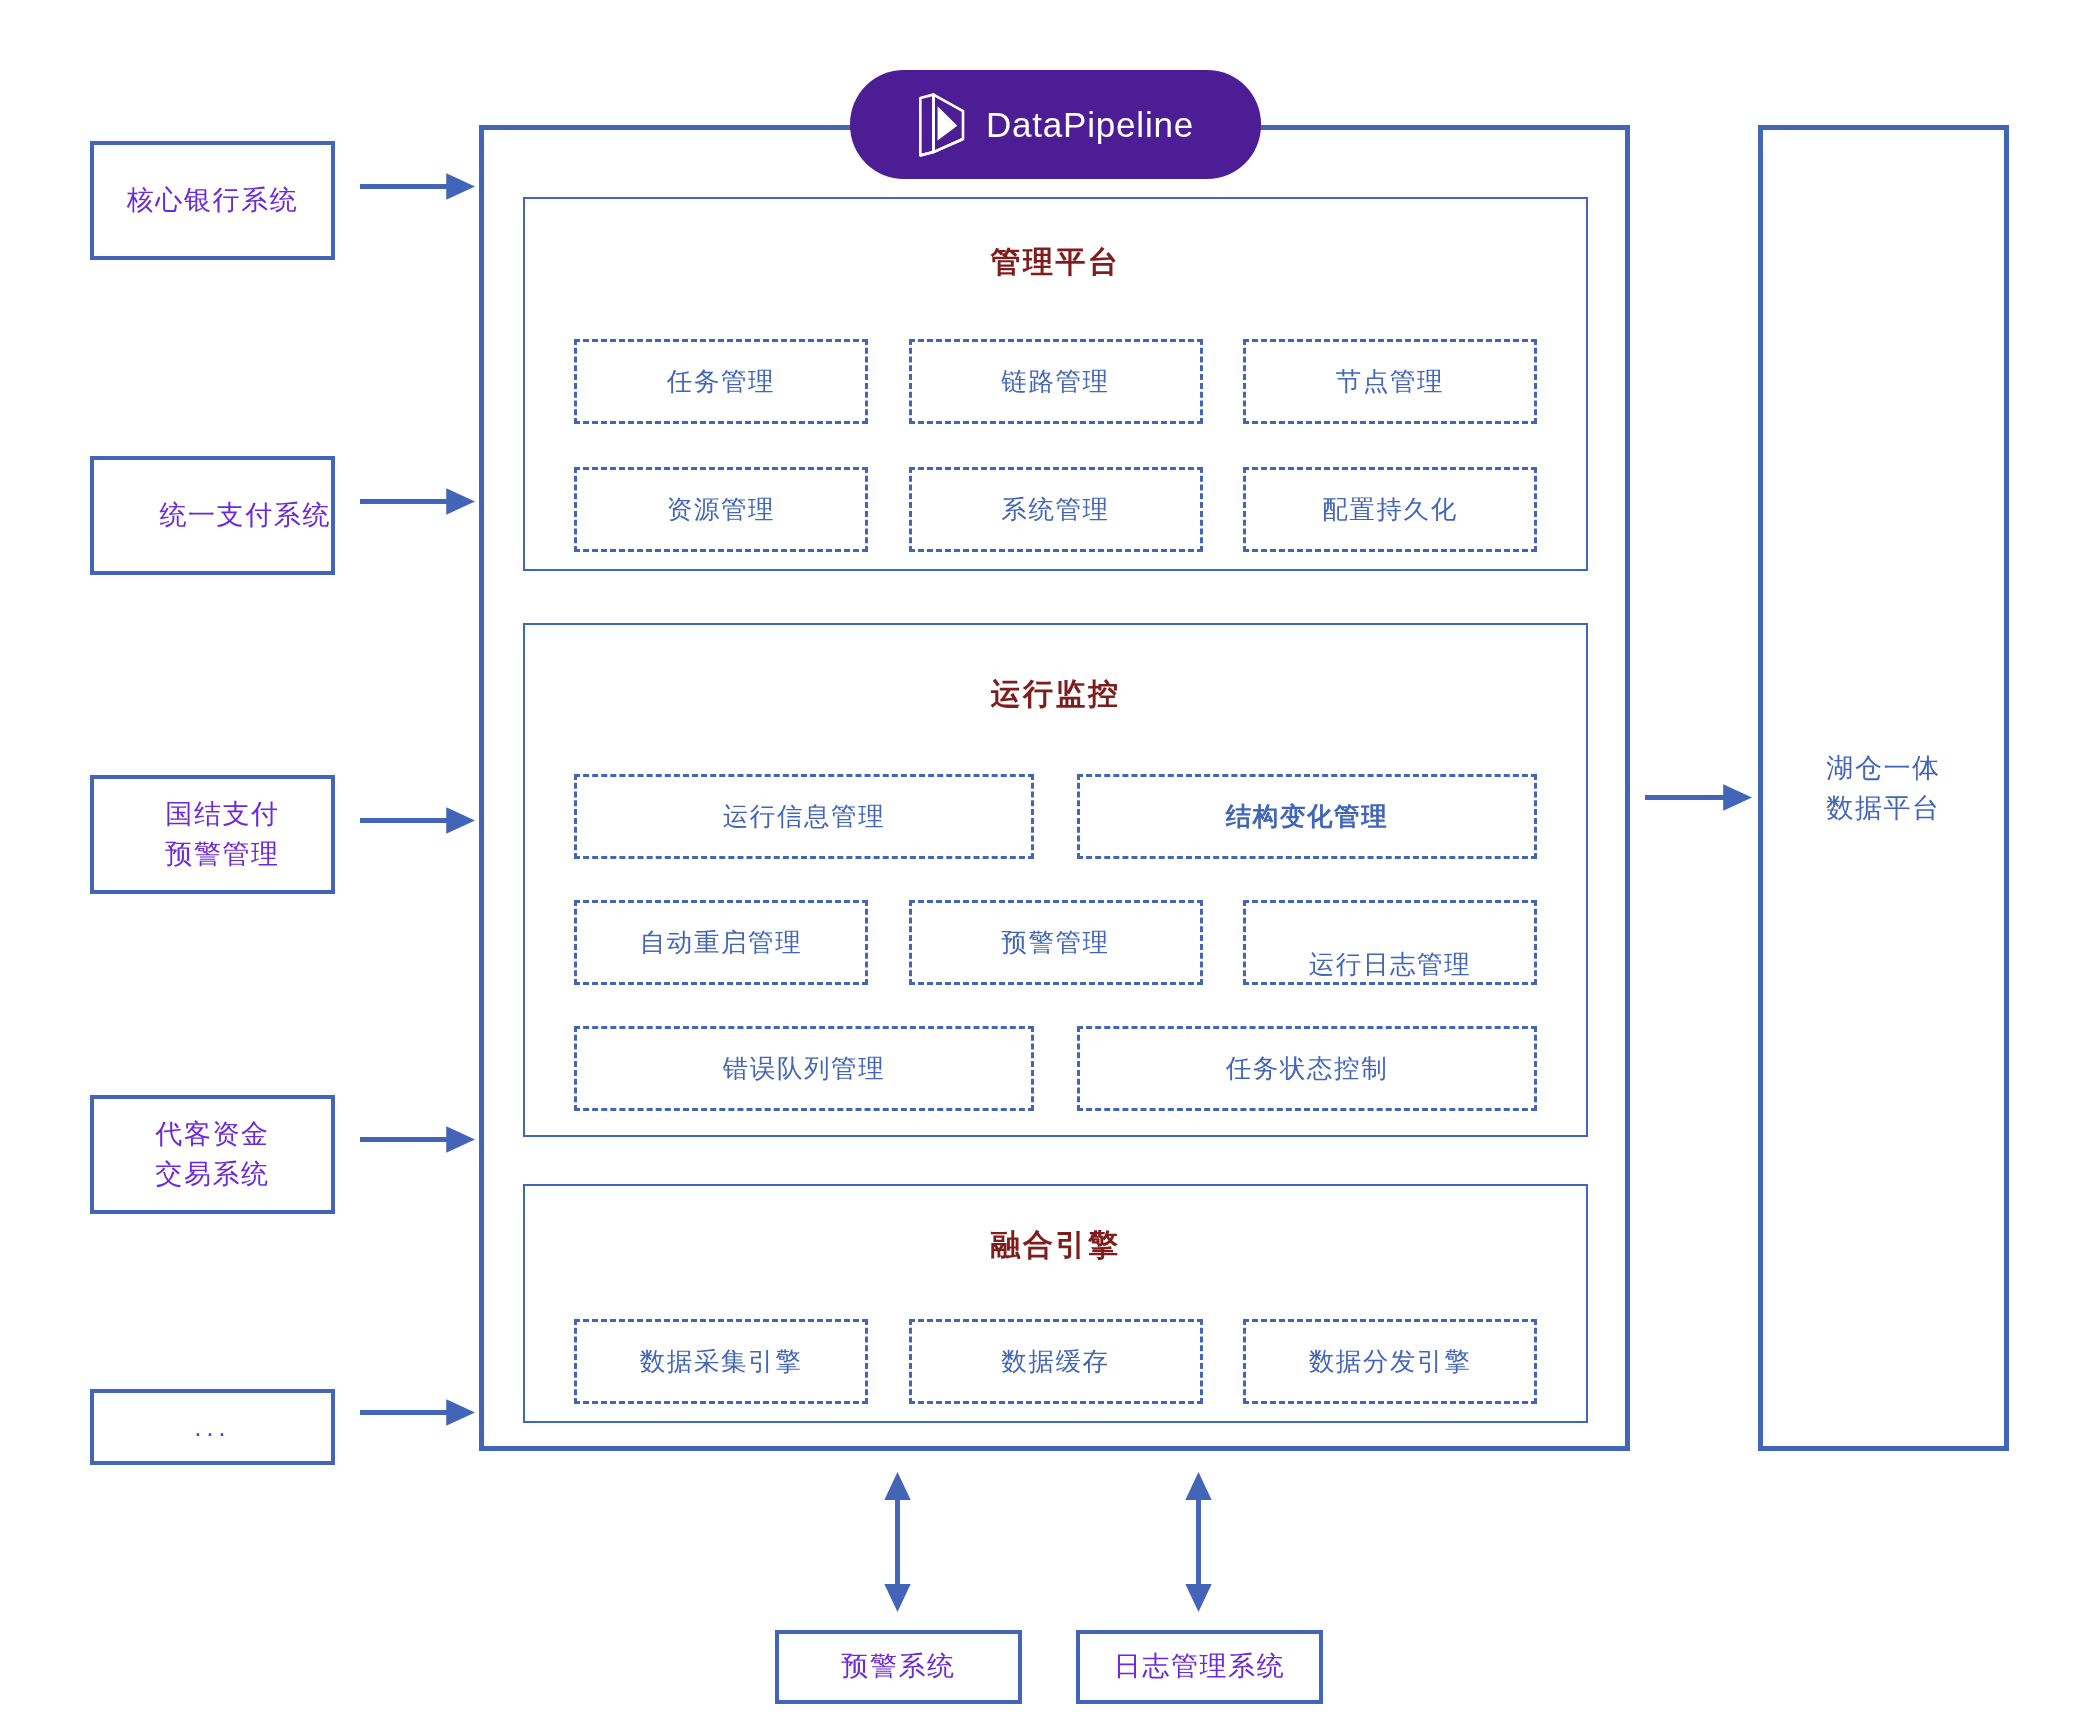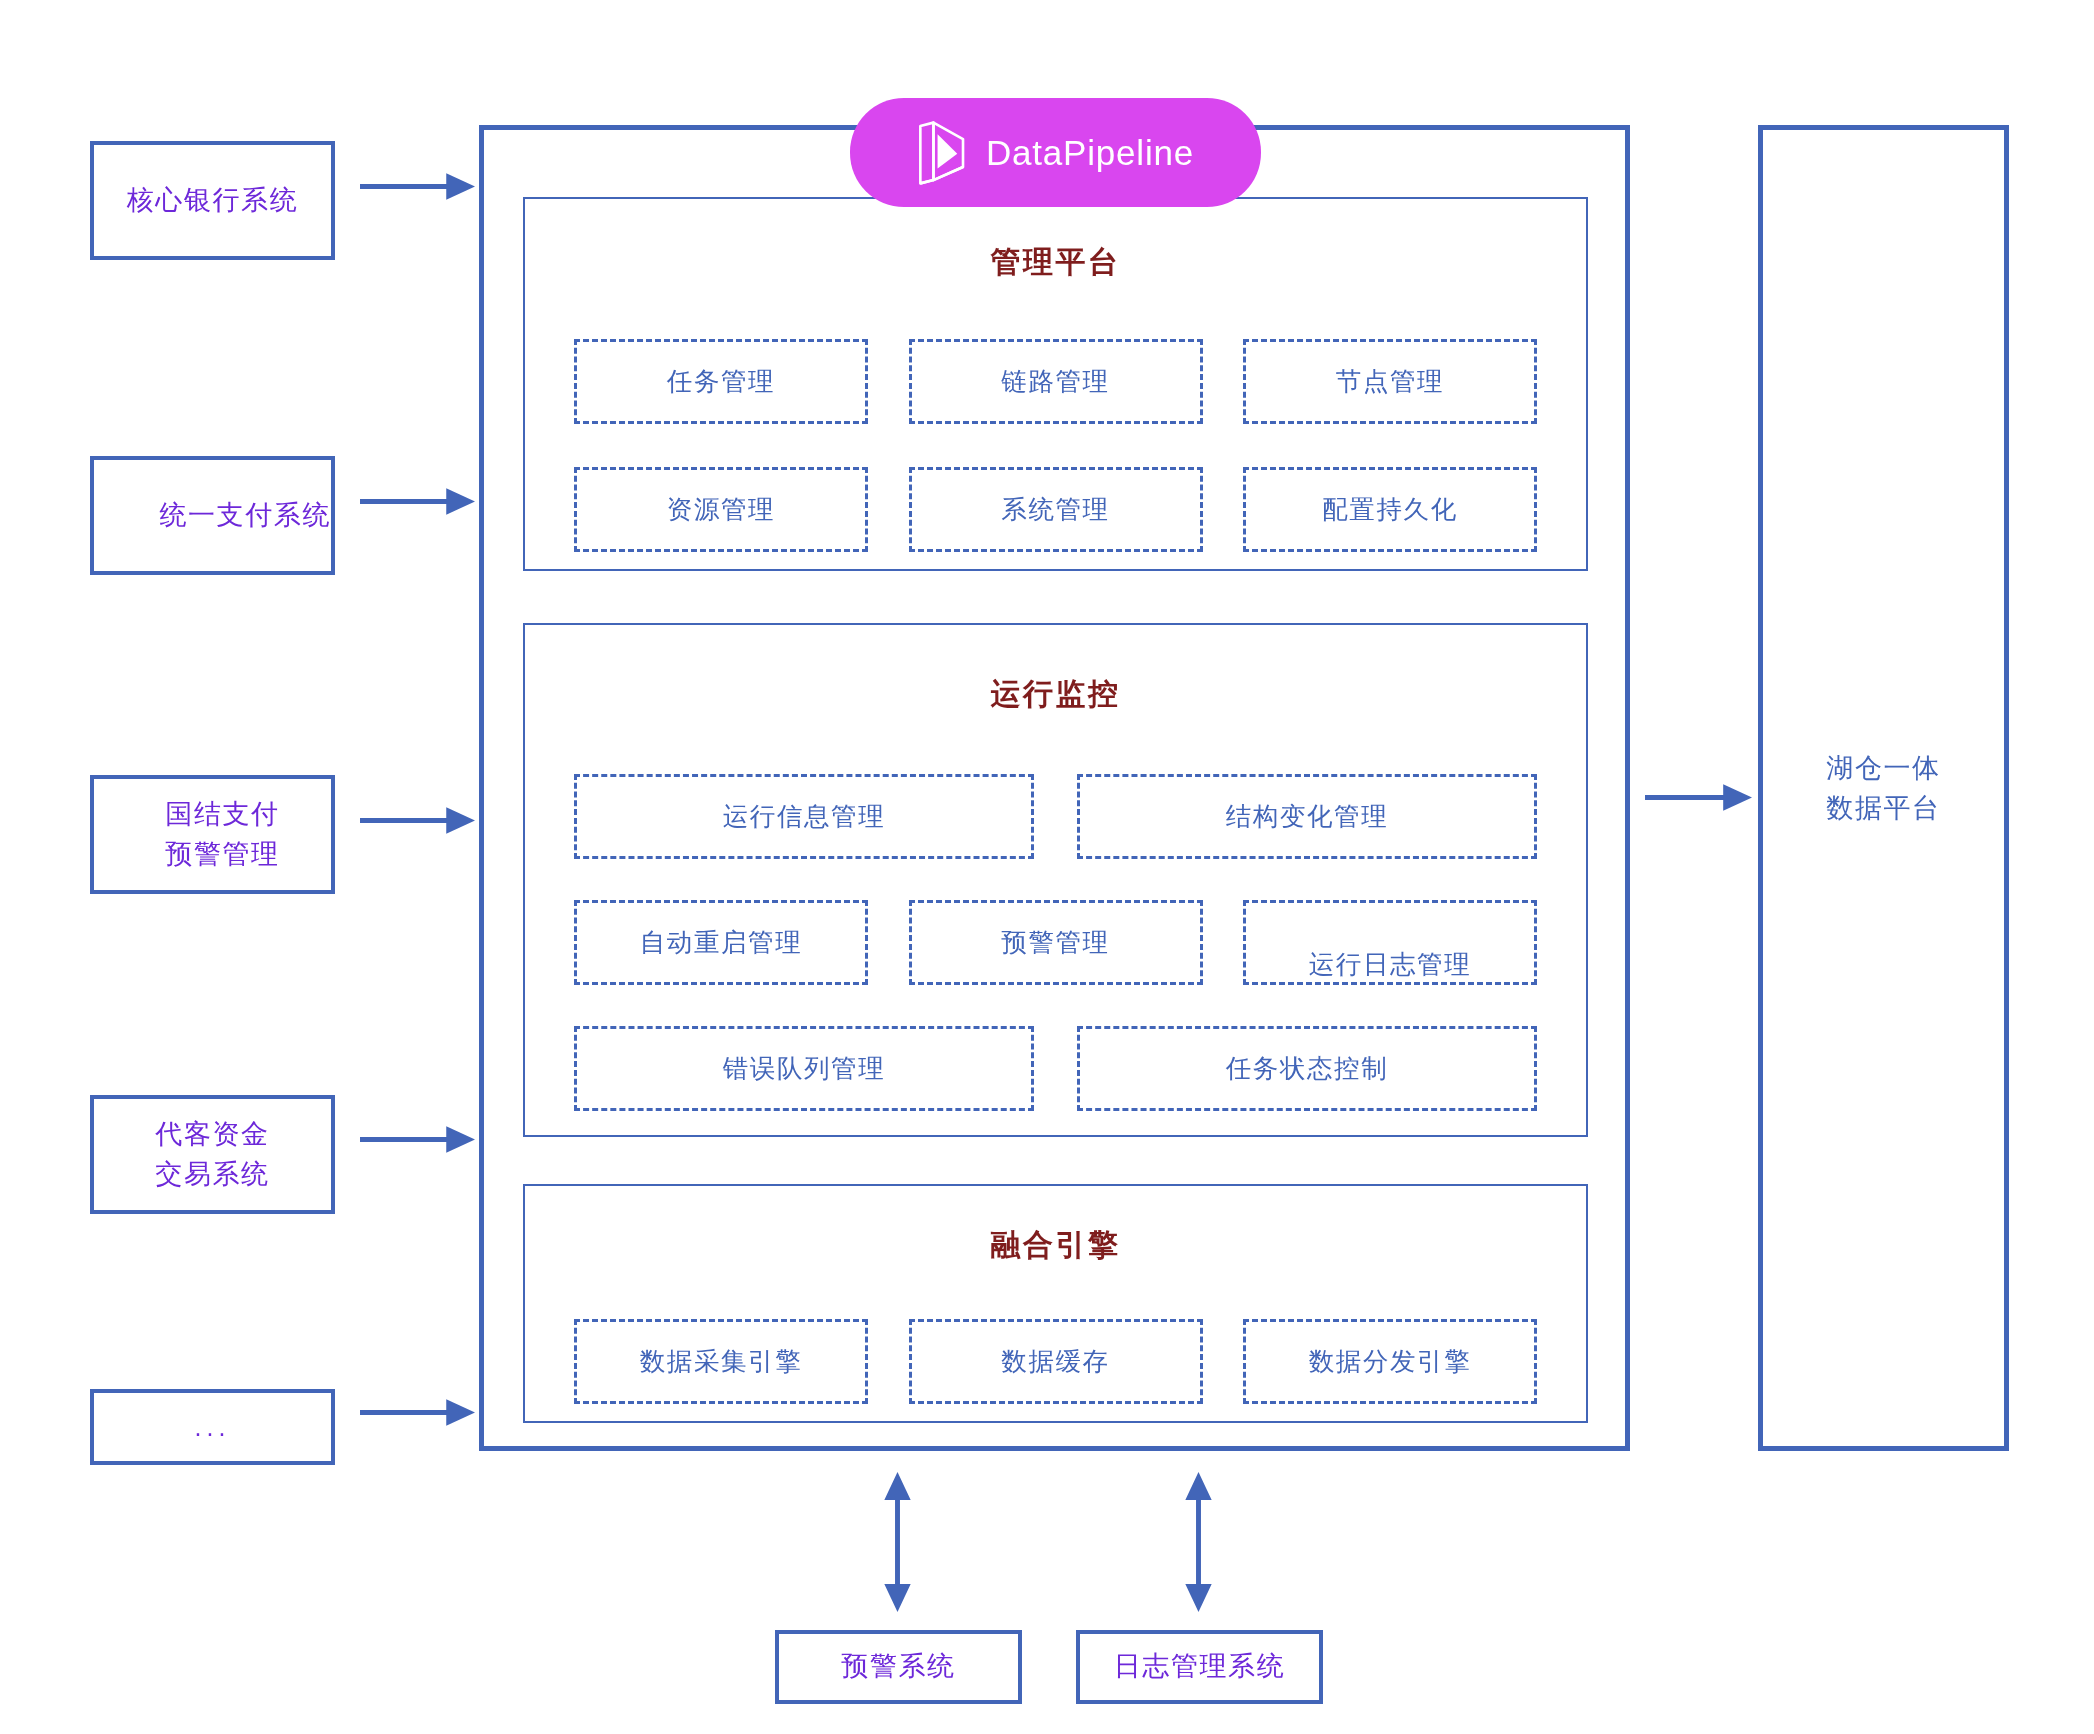--- a/index.html
+++ b/index.html
@@ -26,24 +26,23 @@
 
   
   #platform-container{
     left:479px;top:125px;width:1151px;height:1326px;
     border:5px solid #4265B8;background:#ffffff;
   }
 
   
   #logo-pill{
     left:850px;top:70px;width:411px;height:109px;
-    border-radius:54px;background:#d946ef;
+    border-radius:54px;background:#4c1d95;
     display:flex;align-items:center;justify-content:center;gap:18px;
     z-index:5;
-    margin-top:28px;
   }
   #logo-pill .logo-text{
     color:#ffffff;font-size:35px;letter-spacing:0.8px;font-weight:400;
   }
 
   
   .panel{
     border:2.5px solid #4265B8;background:#ffffff;
   }
   .panel-title{
@@ -154,21 +153,21 @@
     </div>
   </div>
 </div>
 
 <div class="abs panel" style="left:523px;top:623px;width:1065px;height:514px;">
   <div class="panel-title" style="margin-top:49px;">运行监控</div>
   <div class="chip-row" style="margin:59px 49px 0 49px;">
     <div class="chip" style="width:454px;">
       <span>运行信息管理</span>
     </div>
-    <div class="chip" style="width:454px;">
+    <div class="chip" style="width:454px;font-weight:bold;">
       <span>结构变化管理</span>
     </div>
   </div>
   <div class="chip-row" style="margin:41px 49px 0 49px;">
     <div class="chip" style="width:288px;">
       <span>自动重启管理</span>
     </div>
     <div class="chip" style="width:288px;">
       <span>预警管理</span>
     </div>

